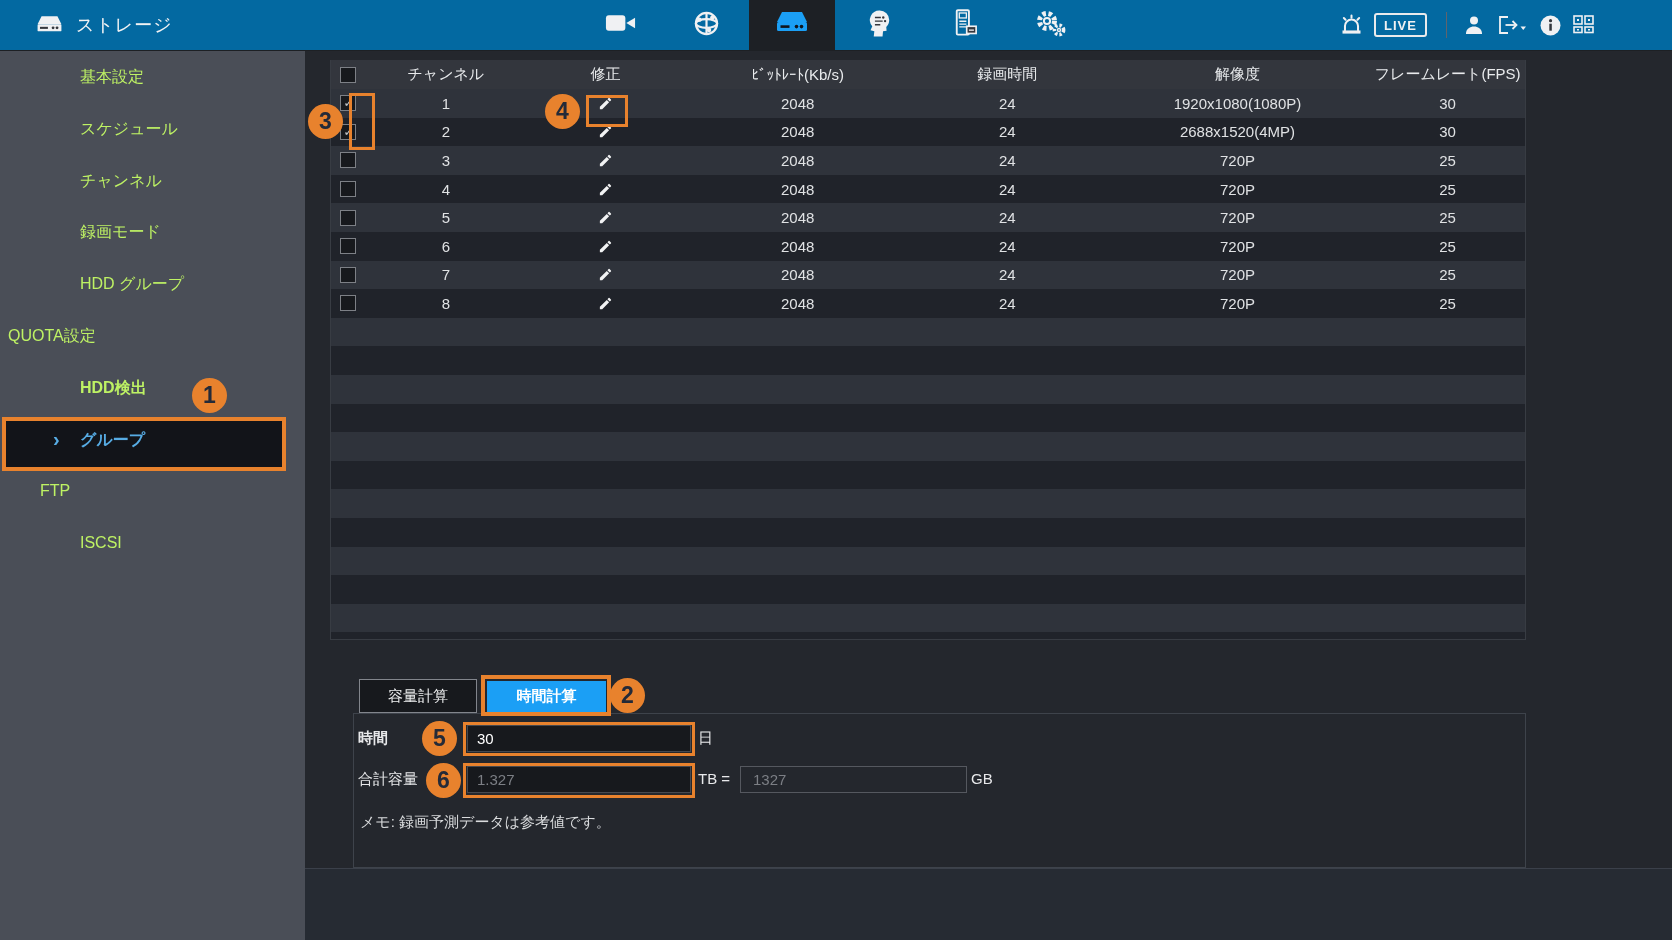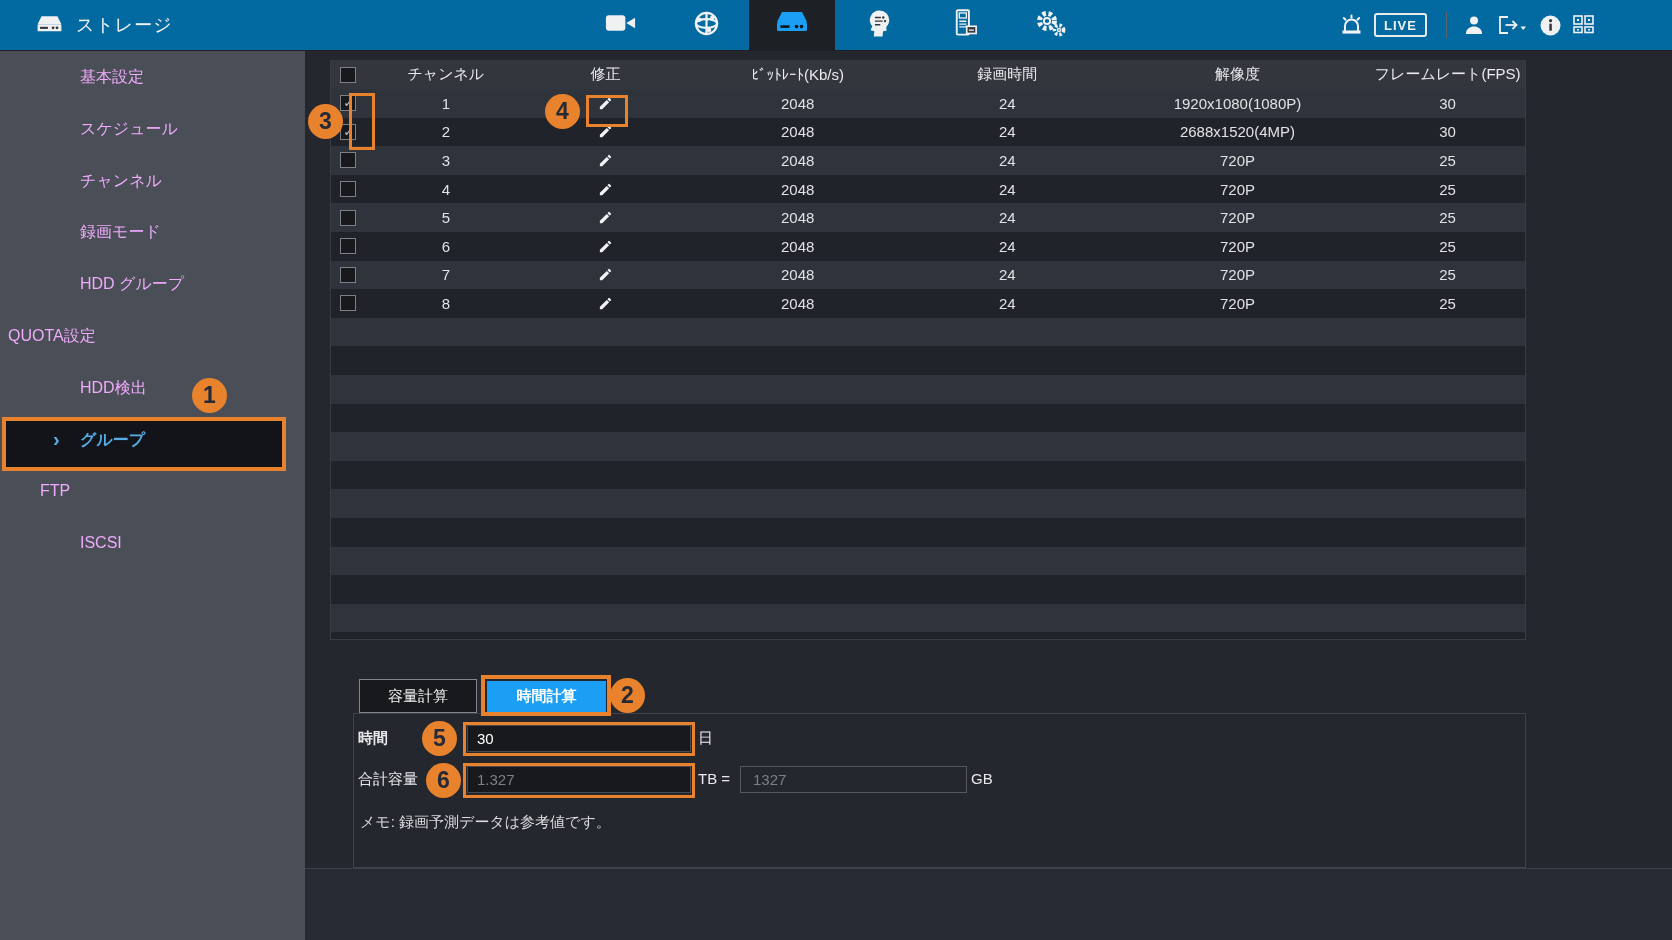--- a/index.html
+++ b/index.html
@@ -18,21 +18,21 @@
   .topbar{position:absolute;left:0;top:0;width:1672px;height:50px;background:#0369a1;border-bottom:1px solid #1d2024;z-index:5;}
   .logo{position:absolute;left:36px;top:13px;}
   .apptitle{position:absolute;left:76px;top:0;line-height:50px;font-size:18px;color:#f2f3f4;letter-spacing:1px;}
   .nav-tile{position:absolute;top:0;width:86px;height:50px;display:flex;align-items:center;justify-content:center;cursor:pointer;}
   .nav-tile.selected{background:#1d2025;}
   .tb-ico{position:absolute;top:0;height:50px;display:flex;align-items:center;cursor:pointer;}
   .live-btn{position:absolute;left:1374px;top:13px;height:24px;box-sizing:border-box;border:2px solid #e9eaec;border-radius:3px;color:#f0f1f3;font-size:13px;font-weight:bold;letter-spacing:1px;padding:0 8px;display:flex;align-items:center;cursor:pointer;}
   .tb-divider{position:absolute;left:1446px;top:12px;width:1px;height:26px;background:#60646d;}
   
   .sidebar{position:absolute;left:0;top:50px;width:305px;height:890px;background:#4a4e57;z-index:4;}
-  .side-item{position:absolute;left:0;width:100%;height:42px;box-sizing:border-box;display:flex;align-items:center;padding-left:80px;font-size:16px;color:#f0abfc;cursor:pointer;z-index:3;}
+  .side-item{position:absolute;left:0;width:100%;height:42px;box-sizing:border-box;display:flex;align-items:center;padding-left:80px;font-size:16px;color:#bef264;cursor:pointer;z-index:3;}
   .side-item.selected{color:var(--selected-text-blue);font-weight:bold;}
   .side-item .chev{position:absolute;left:53px;top:50%;transform:translateY(-54%);font-size:20px;color:var(--selected-text-blue);font-weight:bold;}
   .sel-box{position:absolute;left:2px;top:367px;width:284px;height:54px;box-sizing:border-box;border:4px solid var(--annotation-orange);background:#121419;z-index:2;}
   
   .table-wrap{position:absolute;left:330px;top:60px;width:1196px;height:580px;box-sizing:border-box;border:1px solid #383c43;border-top:none;z-index:6;}
   .thead{display:flex;height:29px;background:#33363d;color:#e9ebed;font-size:15px;}
   .tbody{height:550px;background:repeating-linear-gradient(to bottom,#2f333b 0px,#2f333b 28.6px,#20232a 28.6px,#20232a 57.2px);}
   .trow{display:flex;height:28.6px;color:#e0e2e4;font-size:15px;}
   .cell{display:flex;align-items:center;justify-content:center;box-sizing:border-box;overflow:hidden;}
   .cb{width:16px;height:16px;box-sizing:border-box;background:#17191d;border:1px solid #7d8086;display:inline-flex;align-items:center;justify-content:center;font-size:12px;color:#caccce;cursor:pointer;}
@@ -190,21 +190,21 @@
     </div>
     <div class="side-item" style="top: 161px;">
       <span>録画モード</span>
     </div>
     <div class="side-item" style="top: 213px;">
       <span>HDD グループ</span>
     </div>
     <div class="side-item" style="top: 265px; padding-left: 8px;">
       <span>QUOTA設定</span>
     </div>
-    <div class="side-item" style="top: 317px;">
+    <div class="side-item" style="top: 317px; font-weight: bold;">
       <span>HDD検出</span>
     </div>
     <div class="side-item selected" style="top: 369px;">
       <span class="chev">›</span>
       <span>グループ</span>
     </div>
     <div class="side-item" style="top: 420px; padding-left: 40px;">
       <span>FTP</span>
     </div>
     <div class="side-item" style="top: 472px;">

